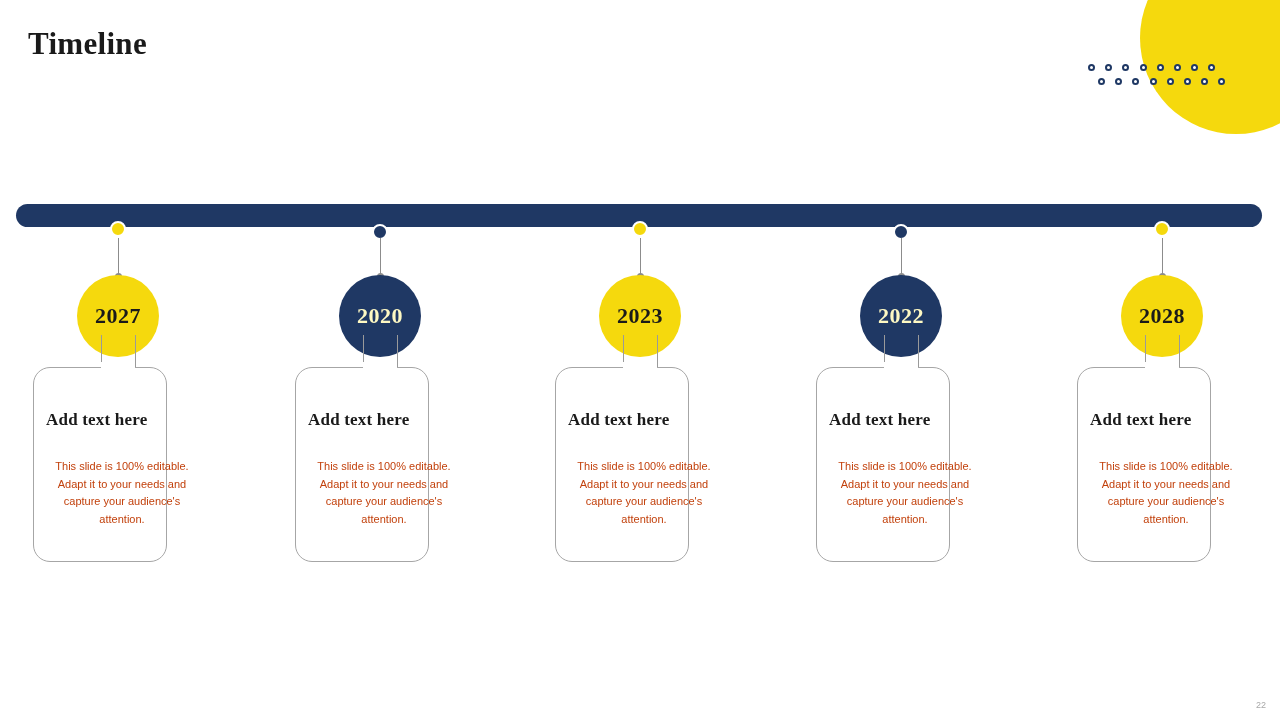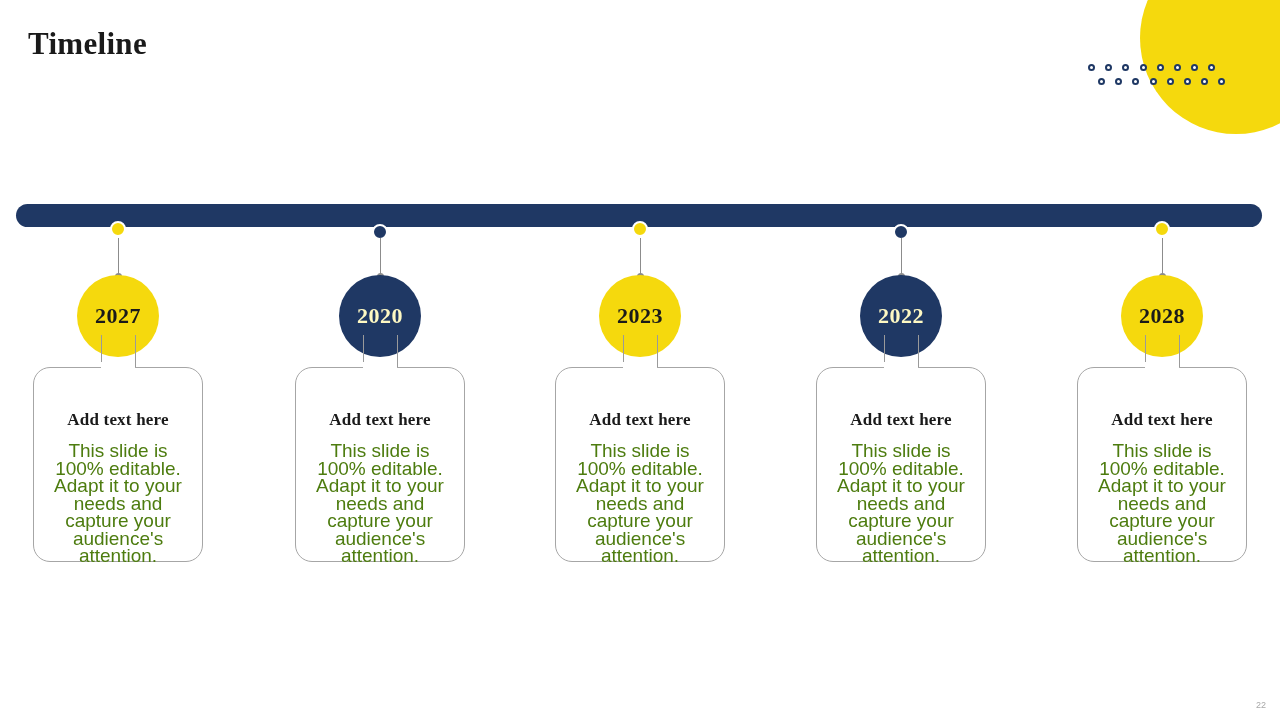--- a/index.html
+++ b/index.html
@@ -144,30 +144,30 @@
     background: #9a9a9a;
   }
   .leg.left  { left: -17px; }
   .leg.right { left:  17px; }
 
   
   .card {
     position: absolute;
     left: -85px;
     top: 367px;
-    width: 170px;
+    width: 134px;
     height: 195px;
     border: 1px solid #a6a6a6;
     border-radius: 17px;
     background: #ffffff;
     box-sizing: border-box;
     padding: 0 12px;
     display: flex;
     flex-direction: column;
-    align-items: center;
+    align-items: flex-start;
   }
   
   .card-notch {
     position: absolute;
     left: -17px;
     top: 362px;
     width: 34px;
     height: 10px;
     background: #ffffff;
   }
@@ -175,25 +175,25 @@
     font-family: "Liberation Serif", serif;
     font-weight: bold;
     font-size: 17px;
     color: #1a1a1a;
     margin-top: 42px;
     text-align: center;
     letter-spacing: .2px;
   }
   .card-body {
     font-family: "Liberation Sans", sans-serif;
-    font-size: 19px;
+    font-size: 11px;
     line-height: 17.5px;
-    color: #4d7c0f;
+    color: #c2410c;
     text-align: center;
-    margin-top: 12px;
+    margin-top: 28px;
     width: 152px;
   }
 
   
   .page-num {
     position: absolute;
     right: 14px;
     bottom: 10px;
     font-size: 9px;
     color: #a8a8a8;

